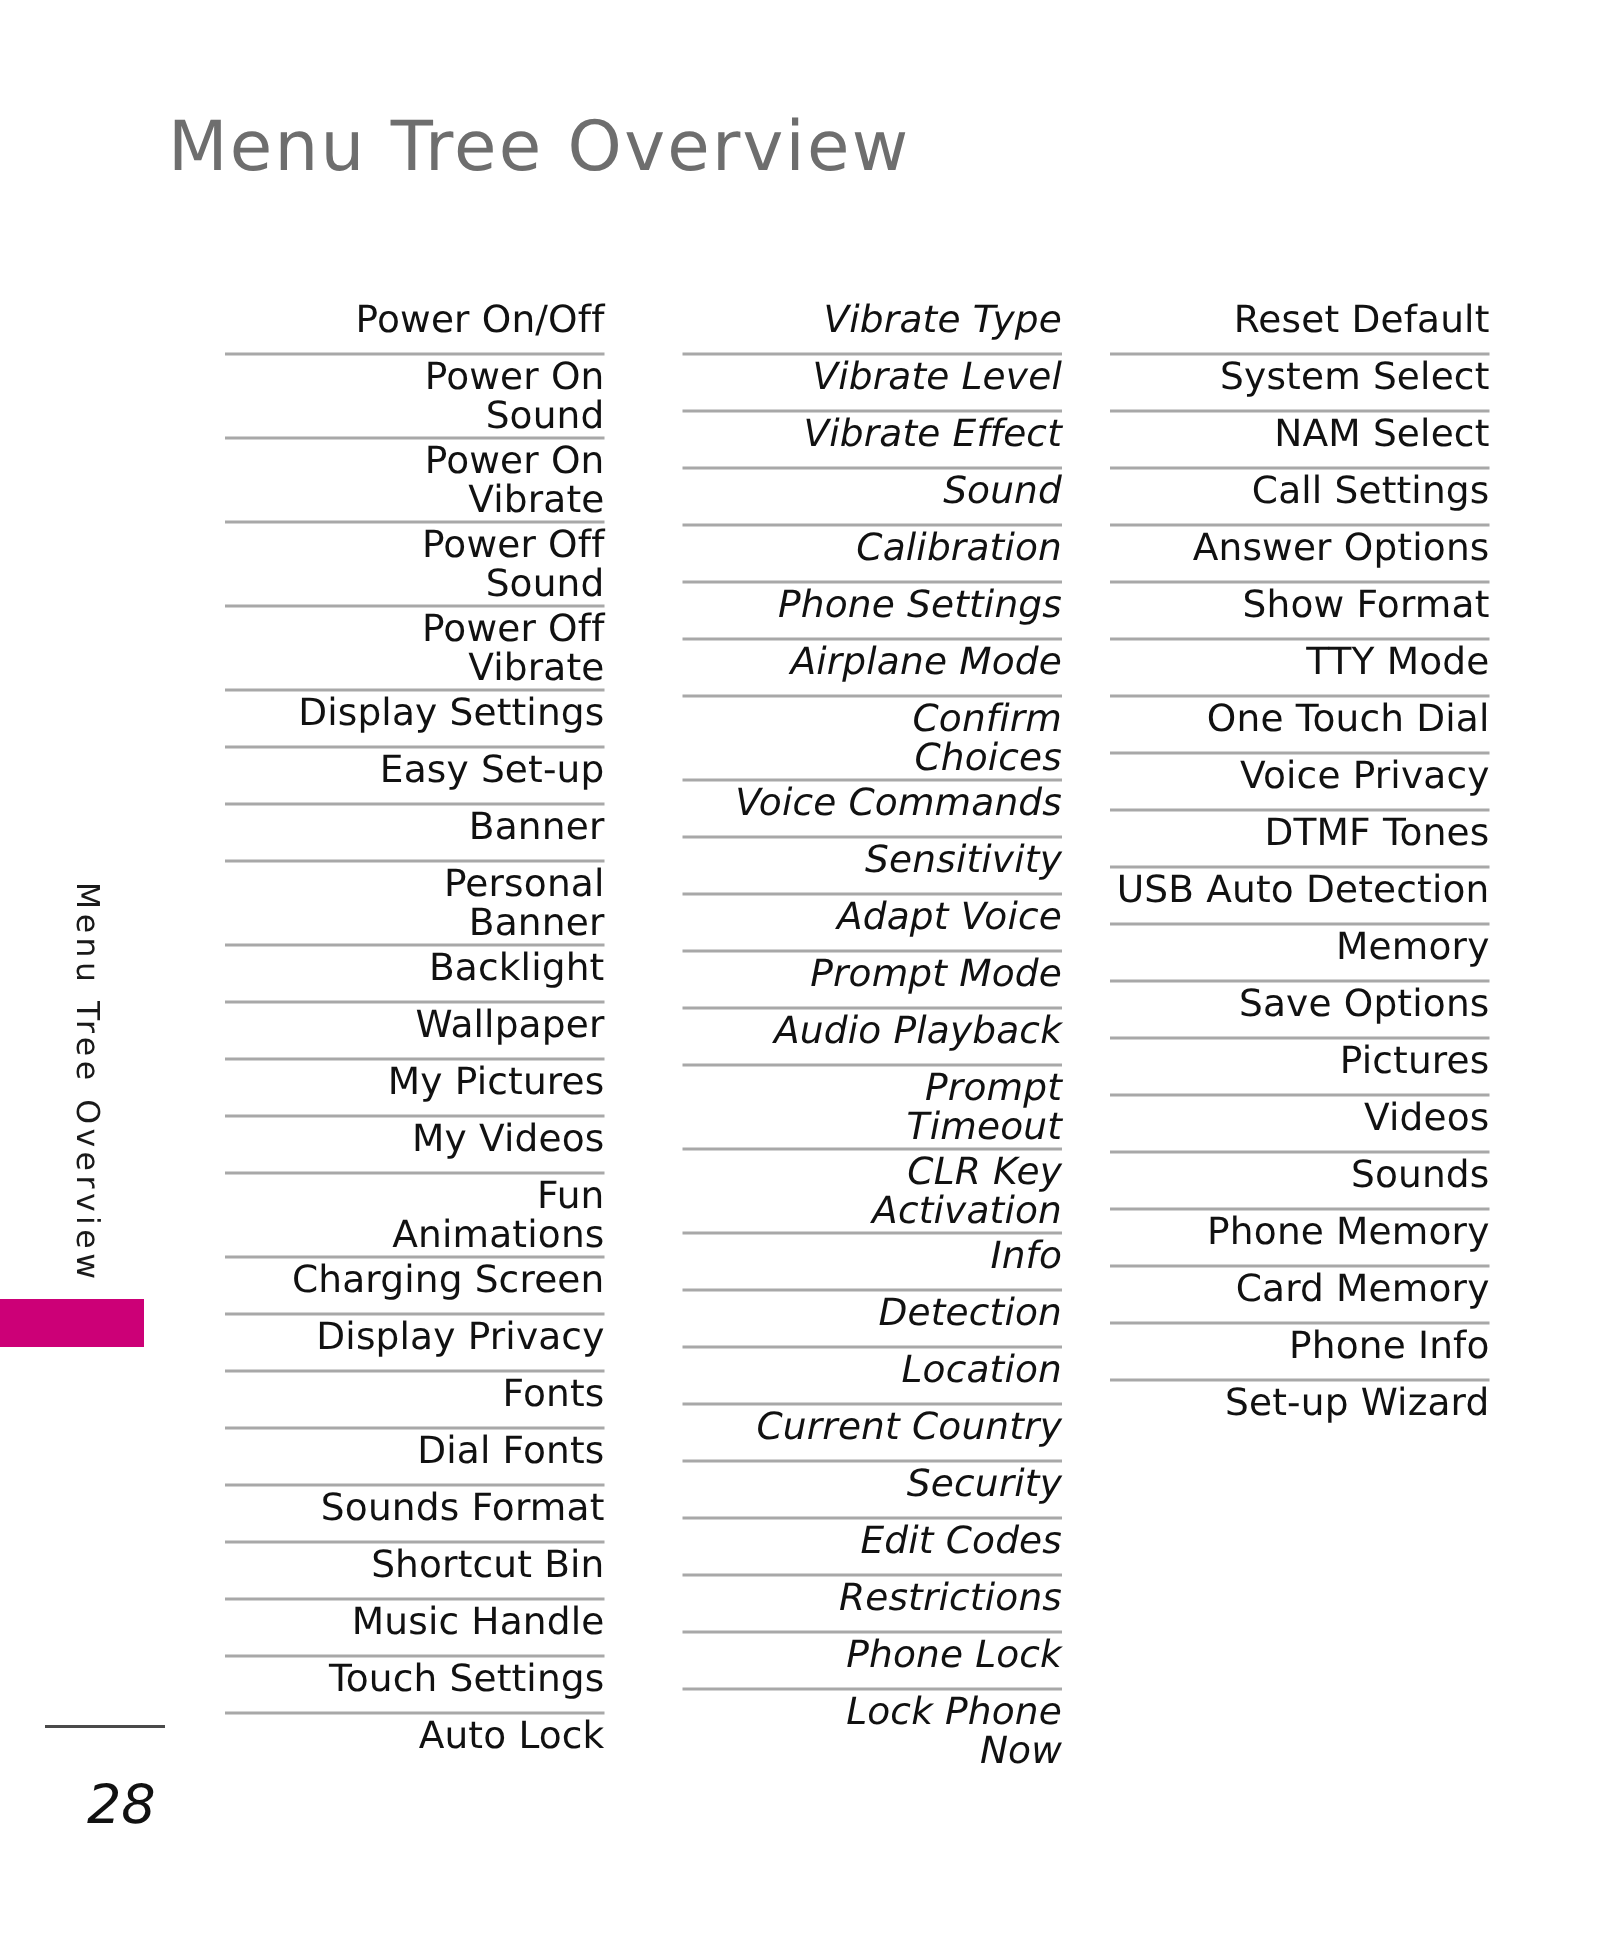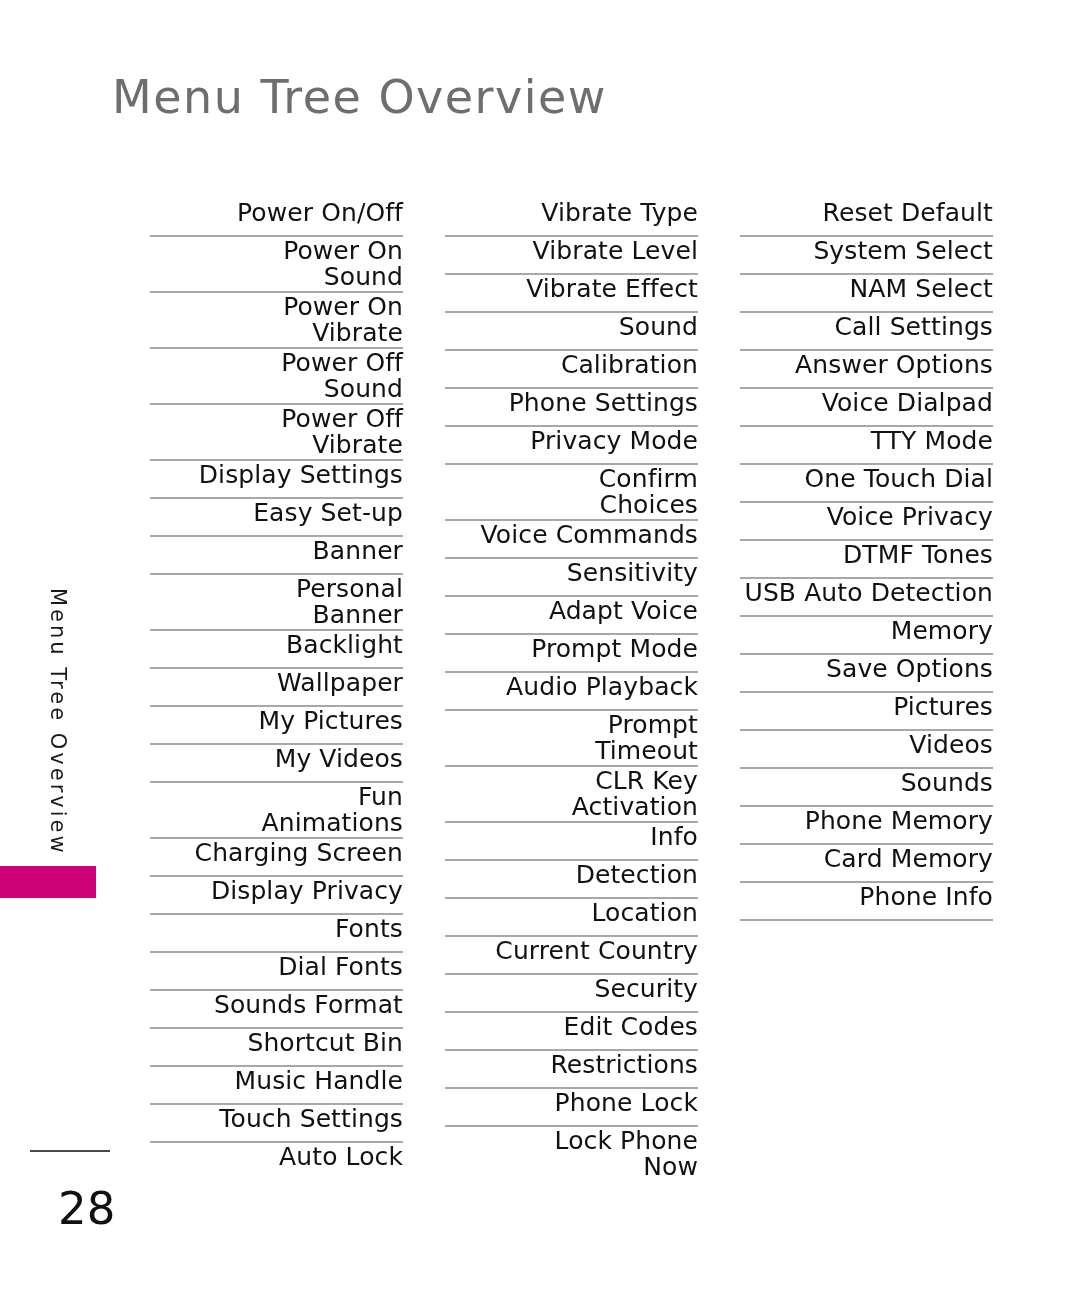--- a/index.html
+++ b/index.html
@@ -65,40 +65,41 @@
     left: 30px;
     top: 1150px;
     width: 80px;
     height: 2px;
     background: #4a4a4a;
   }
   .page-number {
     position: absolute;
     left: 58px;
     top: 1186px;
-    font-size: 45px;
+    font-size: 36px;
     color: #111111;
     line-height: 1;
+    font-style: italic;
   }
 
   
   .columns {
     position: absolute;
     left: 150px;
     top: 188px;
     width: 900px;
   }
   .col {
     position: absolute;
     top: 0;
     width: 253px;
     margin-top: 11px;
   }
   .col-1 { left: 0px; }
-  .col-2 { left: 295px; }
+  .col-2 { left: 305px; font-style: italic; }
   .col-3 { left: 590px; }
 
   .tree-item {
     position: relative;
     display: flex;
     align-items: flex-start;
     justify-content: flex-end;
     border-bottom: 2px solid #a8a8a8;
     padding: 1px 0 2px 0;
     min-height: 38px;
@@ -221,21 +222,21 @@
       <div class="tree-item lvl-1">
         <div class="tree-label">Sound</div>
       </div>
       <div class="tree-item lvl-1">
         <div class="tree-label">Calibration</div>
       </div>
       <div class="tree-item lvl-0">
         <div class="tree-label">Phone Settings</div>
       </div>
       <div class="tree-item lvl-1">
-        <div class="tree-label">Privacy Mode</div>
+        <div class="tree-label">Airplane Mode</div>
       </div>
       <div class="tree-item lvl-2">
         <div class="tree-label">Confirm Choices</div>
       </div>
       <div class="tree-item lvl-1">
         <div class="tree-label">Voice Commands</div>
       </div>
       <div class="tree-item lvl-2">
         <div class="tree-label">Sensitivity</div>
       </div>
@@ -294,21 +295,21 @@
       <div class="tree-item lvl-1">
         <div class="tree-label">NAM Select</div>
       </div>
       <div class="tree-item lvl-0">
         <div class="tree-label">Call Settings</div>
       </div>
       <div class="tree-item lvl-1">
         <div class="tree-label">Answer Options</div>
       </div>
       <div class="tree-item lvl-1">
-        <div class="tree-label">Voice Dialpad</div>
+        <div class="tree-label">Show Format</div>
       </div>
       <div class="tree-item lvl-1">
         <div class="tree-label">TTY Mode</div>
       </div>
       <div class="tree-item lvl-1">
         <div class="tree-label">One Touch Dial</div>
       </div>
       <div class="tree-item lvl-1">
         <div class="tree-label">Voice Privacy</div>
       </div>
@@ -334,15 +335,18 @@
         <div class="tree-label">Sounds</div>
       </div>
       <div class="tree-item lvl-1">
         <div class="tree-label">Phone Memory</div>
       </div>
       <div class="tree-item lvl-1">
         <div class="tree-label">Card Memory</div>
       </div>
       <div class="tree-item lvl-0">
         <div class="tree-label">Phone Info</div>
+      </div>
+      <div class="tree-item lvl-0 last">
+        <div class="tree-label">Set-up Wizard</div>
       </div>
     </div>
 </div>
 
 </body></html>

